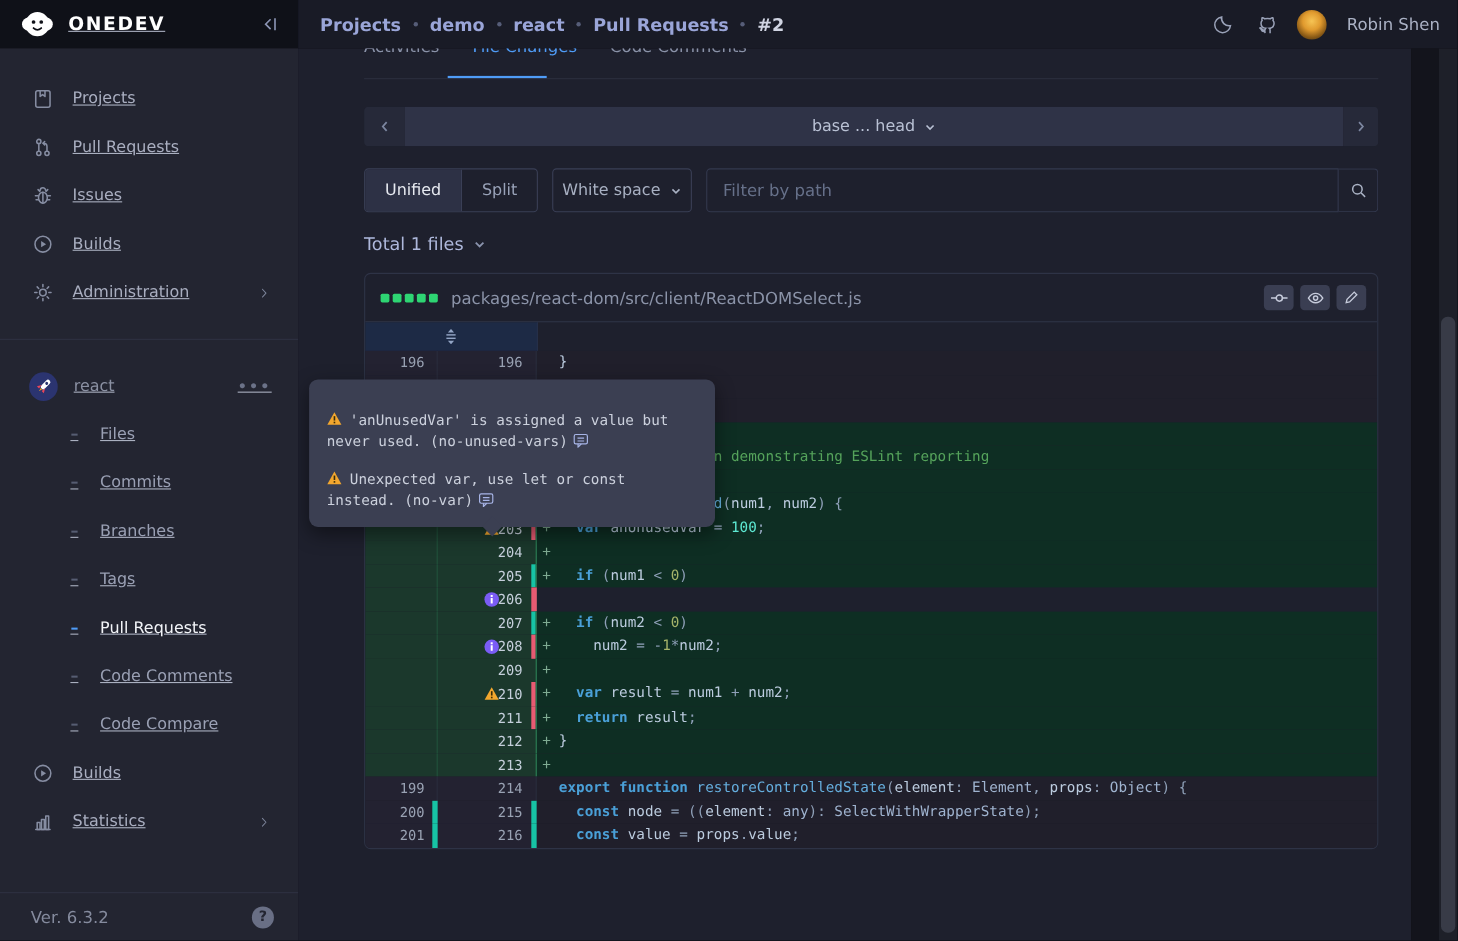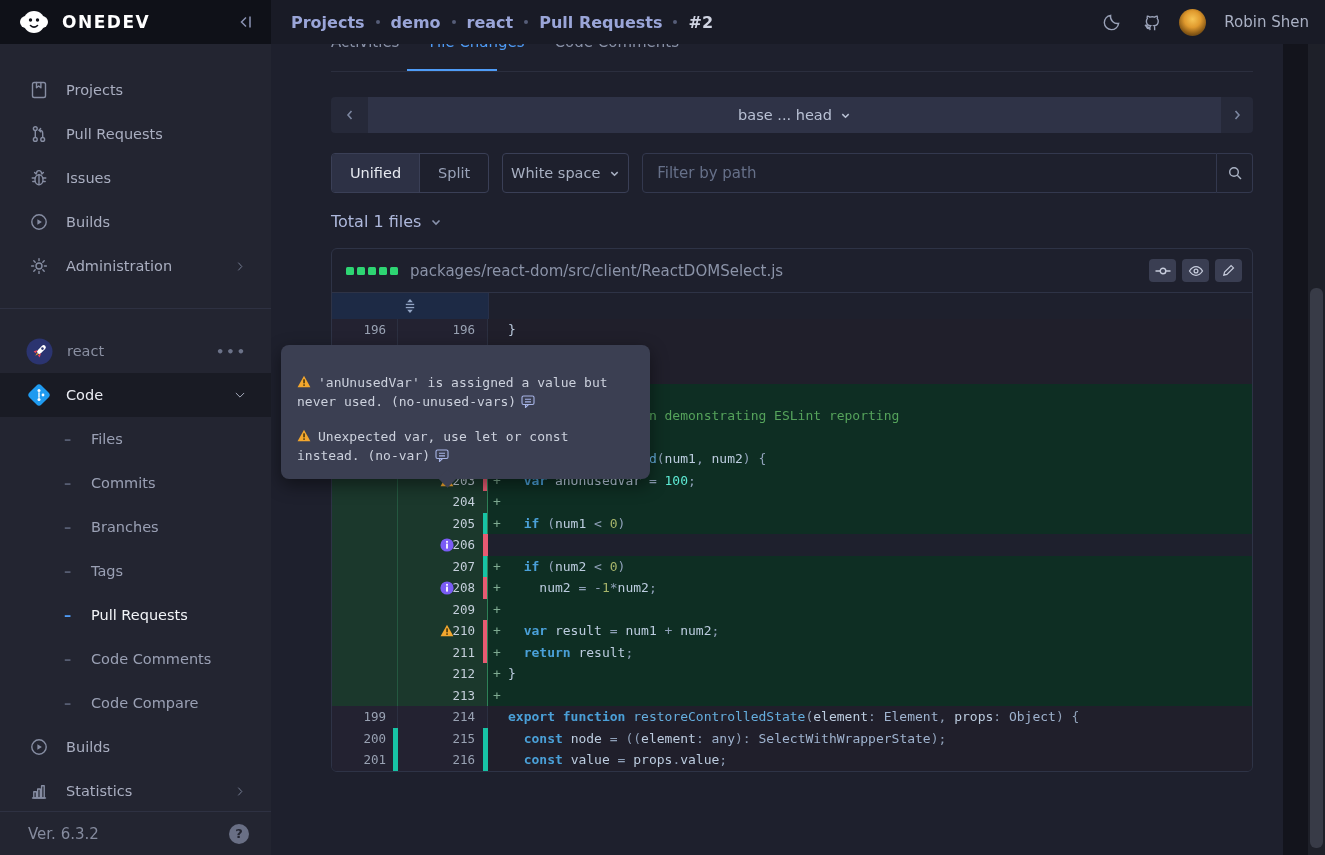--- a/index.html
+++ b/index.html
@@ -1,21 +1,21 @@
 <!DOCTYPE html>
 <html><head>
 <meta charset="utf-8">
 <style>
   * { margin:0; padding:0; box-sizing:border-box; }
   html,body { background:#0d0e14; }
   .app { position:relative; width:1325px; height:855px; overflow:hidden;
          font-family:"DejaVu Sans", sans-serif; color:#aab0c0; }
 
   
-  .sidebar { position:absolute; left:0; top:0; width:271px; height:855px; background:#232531; z-index:20; }
+  .sidebar { position:absolute; left:0; top:0; width:271px; height:855px; background:#232531; z-index:20;text-decoration:underline; }
   .side-logo { height:44px; background:#0f1118; display:flex; align-items:center; padding:0 16px 0 18px; }
   .brand-name { color:#fff; font-weight:bold; font-size:17px; letter-spacing:1.5px; margin-left:12px; flex:1; }
   .side-nav { padding-top:24px; }
   .side-item { height:44px; display:flex; align-items:center; padding:0 24px 0 28px; font-size:14.5px; color:#a9aec0; cursor:pointer; }
   .side-item .ico { width:22px; height:22px; margin-right:16px; color:#868da2; display:inline-flex; align-items:center; justify-content:center; }
   .side-item .lbl { flex:1; }
   .side-item .chev { color:#7c849a; }
   .side-divider { height:1px; background:#2e3142; margin:20px 0; }
   .proj-row { height:44px; display:flex; align-items:center; padding:0 24px 0 26px; }
   .proj-row .lbl { flex:1; margin-left:14px; color:#8a90a2; font-size:14.5px; }
@@ -503,37 +503,20 @@
   <path d="M11.3 13.5l-2.2 4h2.7z" fill="#e8465a"></path>
                 <path d="M15.7 13.5l2.2 4h-2.7z" fill="#e8465a"></path>
   <circle cx="13.5" cy="9.3" r="1.3" fill="#2b3470"></circle>
                 <path d="M12.6 16h1.8l-.9 3.4z" fill="#f5a623"></path>
               </g>
             </svg>
           </span>
   <span class="lbl">react</span>
   <span class="dots">•••</span>
         </div>
-        <div class="code-row">
-          <span>
-  <svg width="26" height="26" viewBox="0 0 26 26">
-              <rect x="4.5" y="4.5" width="17" height="17" rx="3.5" transform="rotate(45 13 13)" fill="#1f9bf0"></rect>
-  <circle cx="13" cy="8.6" r="1.5" fill="#fff"></circle>
-              <circle cx="13" cy="17.4" r="1.5" fill="#fff"></circle>
-  <path d="M13 10.2v5.6" stroke="#fff" stroke-width="1.4"></path>
-              <circle cx="17" cy="13" r="1.4" fill="#fff"></circle>
-            </svg>
-          </span>
-  <span class="lbl">Code</span>
-  <span style="color:#a9aec0">
-            <svg width="14" height="14" viewBox="0 0 20 20" fill="none" stroke="currentColor" stroke-width="1.4" stroke-linecap="round" stroke-linejoin="round">
-              <path d="M4.5 7.5L10 13l5.5-5.5"></path>
-            </svg>
-          </span>
-        </div>
         <div class="sub-item">
           <span class="dash">–</span>
           <span>Files</span>
         </div>
         <div class="sub-item">
           <span class="dash">–</span>
           <span>Commits</span>
         </div>
         <div class="sub-item">
           <span class="dash">–</span>

